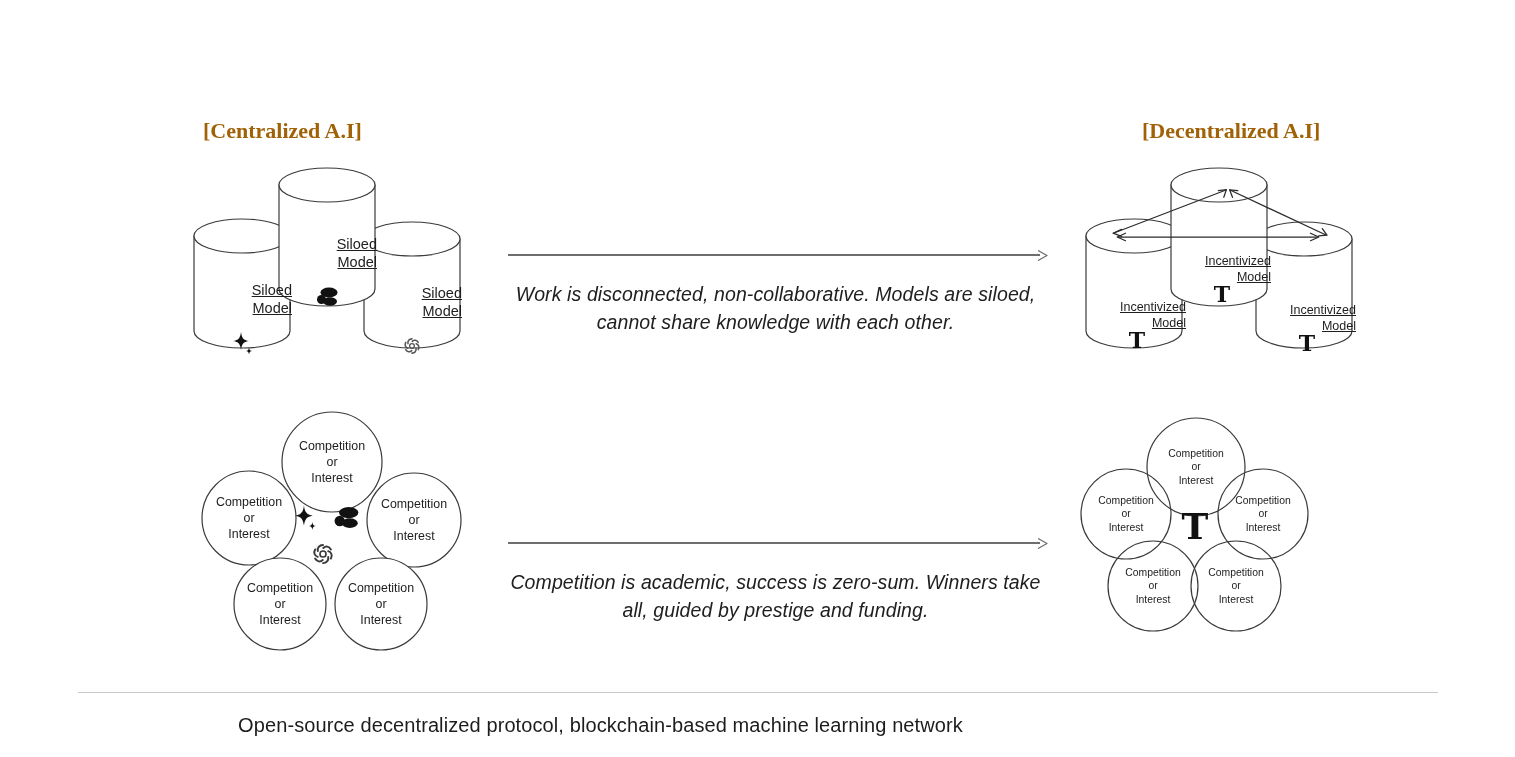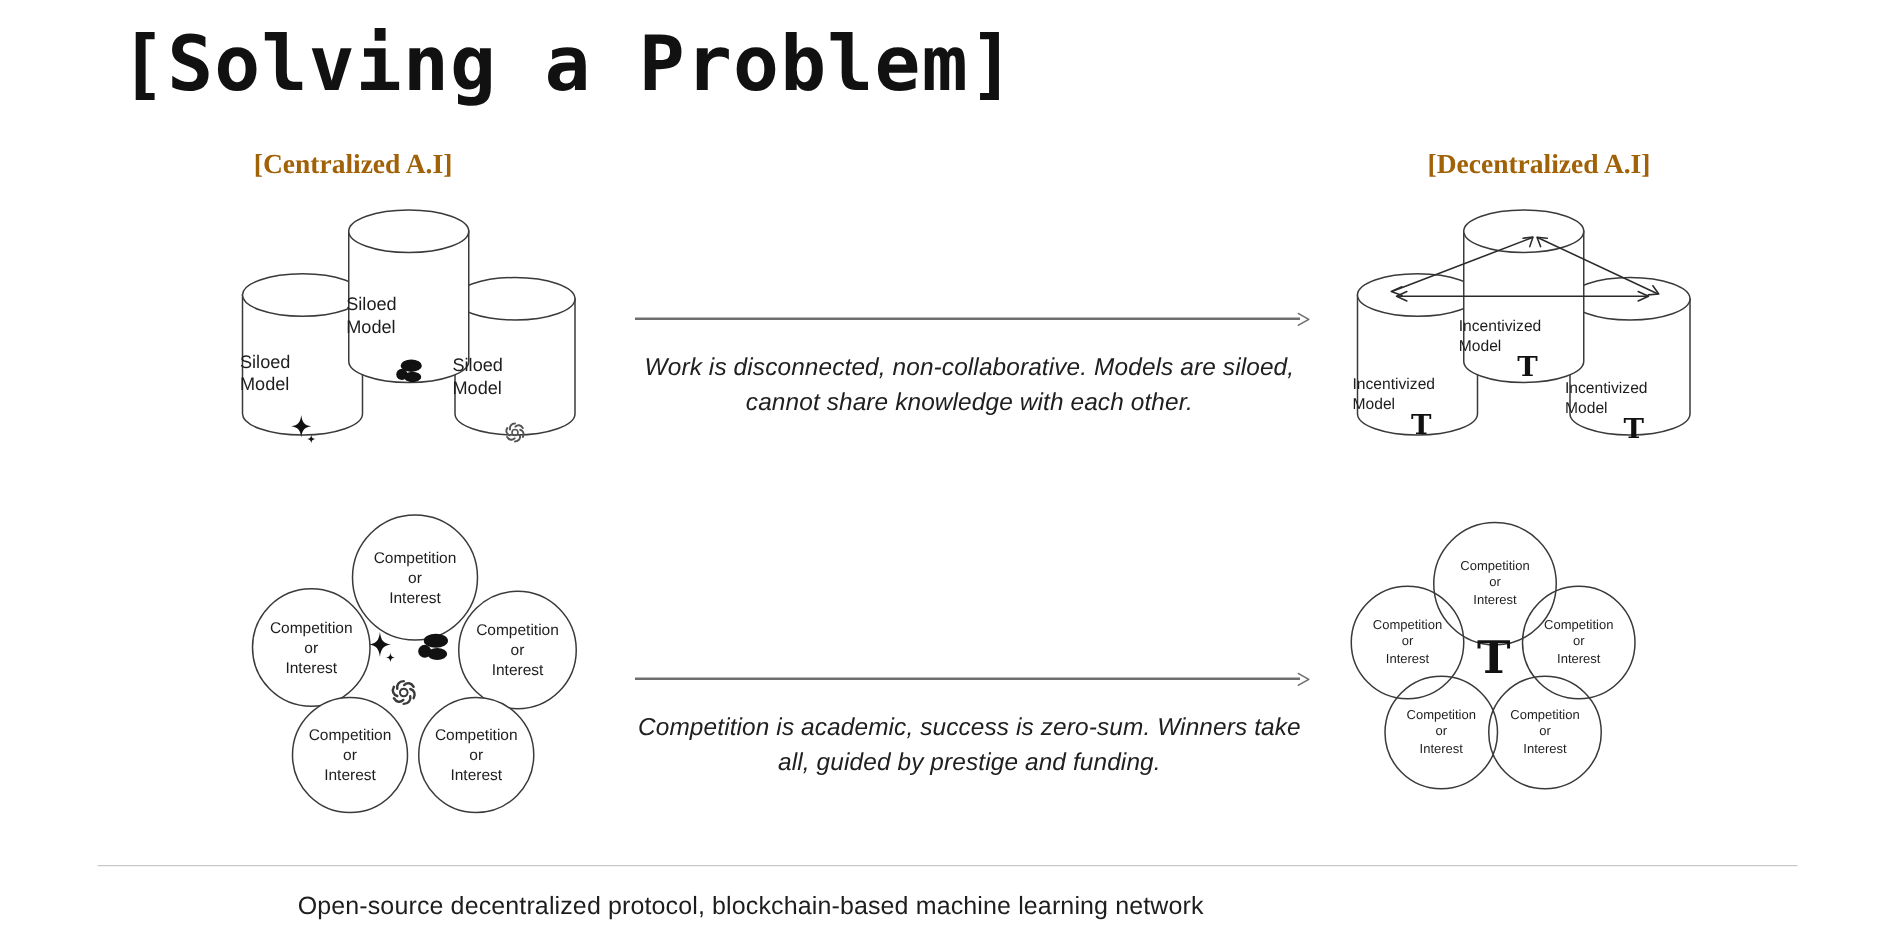--- a/index.html
+++ b/index.html
@@ -77,25 +77,26 @@
     font-style: italic;
   }
 
   
   .cyl-group { position: absolute; }
   #cyl-left  { left: 186px; top: 163px; width: 290px; height: 200px; }
   #cyl-right { left: 1078px; top: 163px; width: 290px; height: 200px; }
 
   .cyl-label {
     position: absolute;
-    text-align: left;
+    text-align: right;
     font-size: 14.5px;
     line-height: 1.25;
     color: #1d1d1d;
     pointer-events: none;
+    text-decoration: underline;
   }
   .cyl-label.small { font-size: 12.5px; margin-top: 18px; }
   .cyl-icon {
     position: absolute;
     width: 30px;
     height: 30px;
     display: flex;
     align-items: center;
     justify-content: center;
     pointer-events: none;
@@ -150,21 +151,20 @@
     font-size: 20px;
     color: #1d1d1d;
     letter-spacing: 0.1px;
   }
 </style>
 </head>
 <body>
 
 <div id="slide">
 
-  <div class="title">[Solving a Problem]</div>
 
   <div class="col-title" id="title-left">[Centralized A.I]</div>
   <div class="col-title" id="title-right">[Decentralized A.I]</div>
 
   <div class="cyl-group" id="cyl-left">
     <svg width="290" height="200" viewBox="0 0 290 200">
       <g fill="#ffffff" stroke="#3a3a3a" stroke-width="1.2">
 
         <path d="M8,73 L8,168 A48,17 0 0 0 104,168 L104,73 Z"></path>
         <ellipse cx="56" cy="73" rx="48" ry="17"></ellipse>

